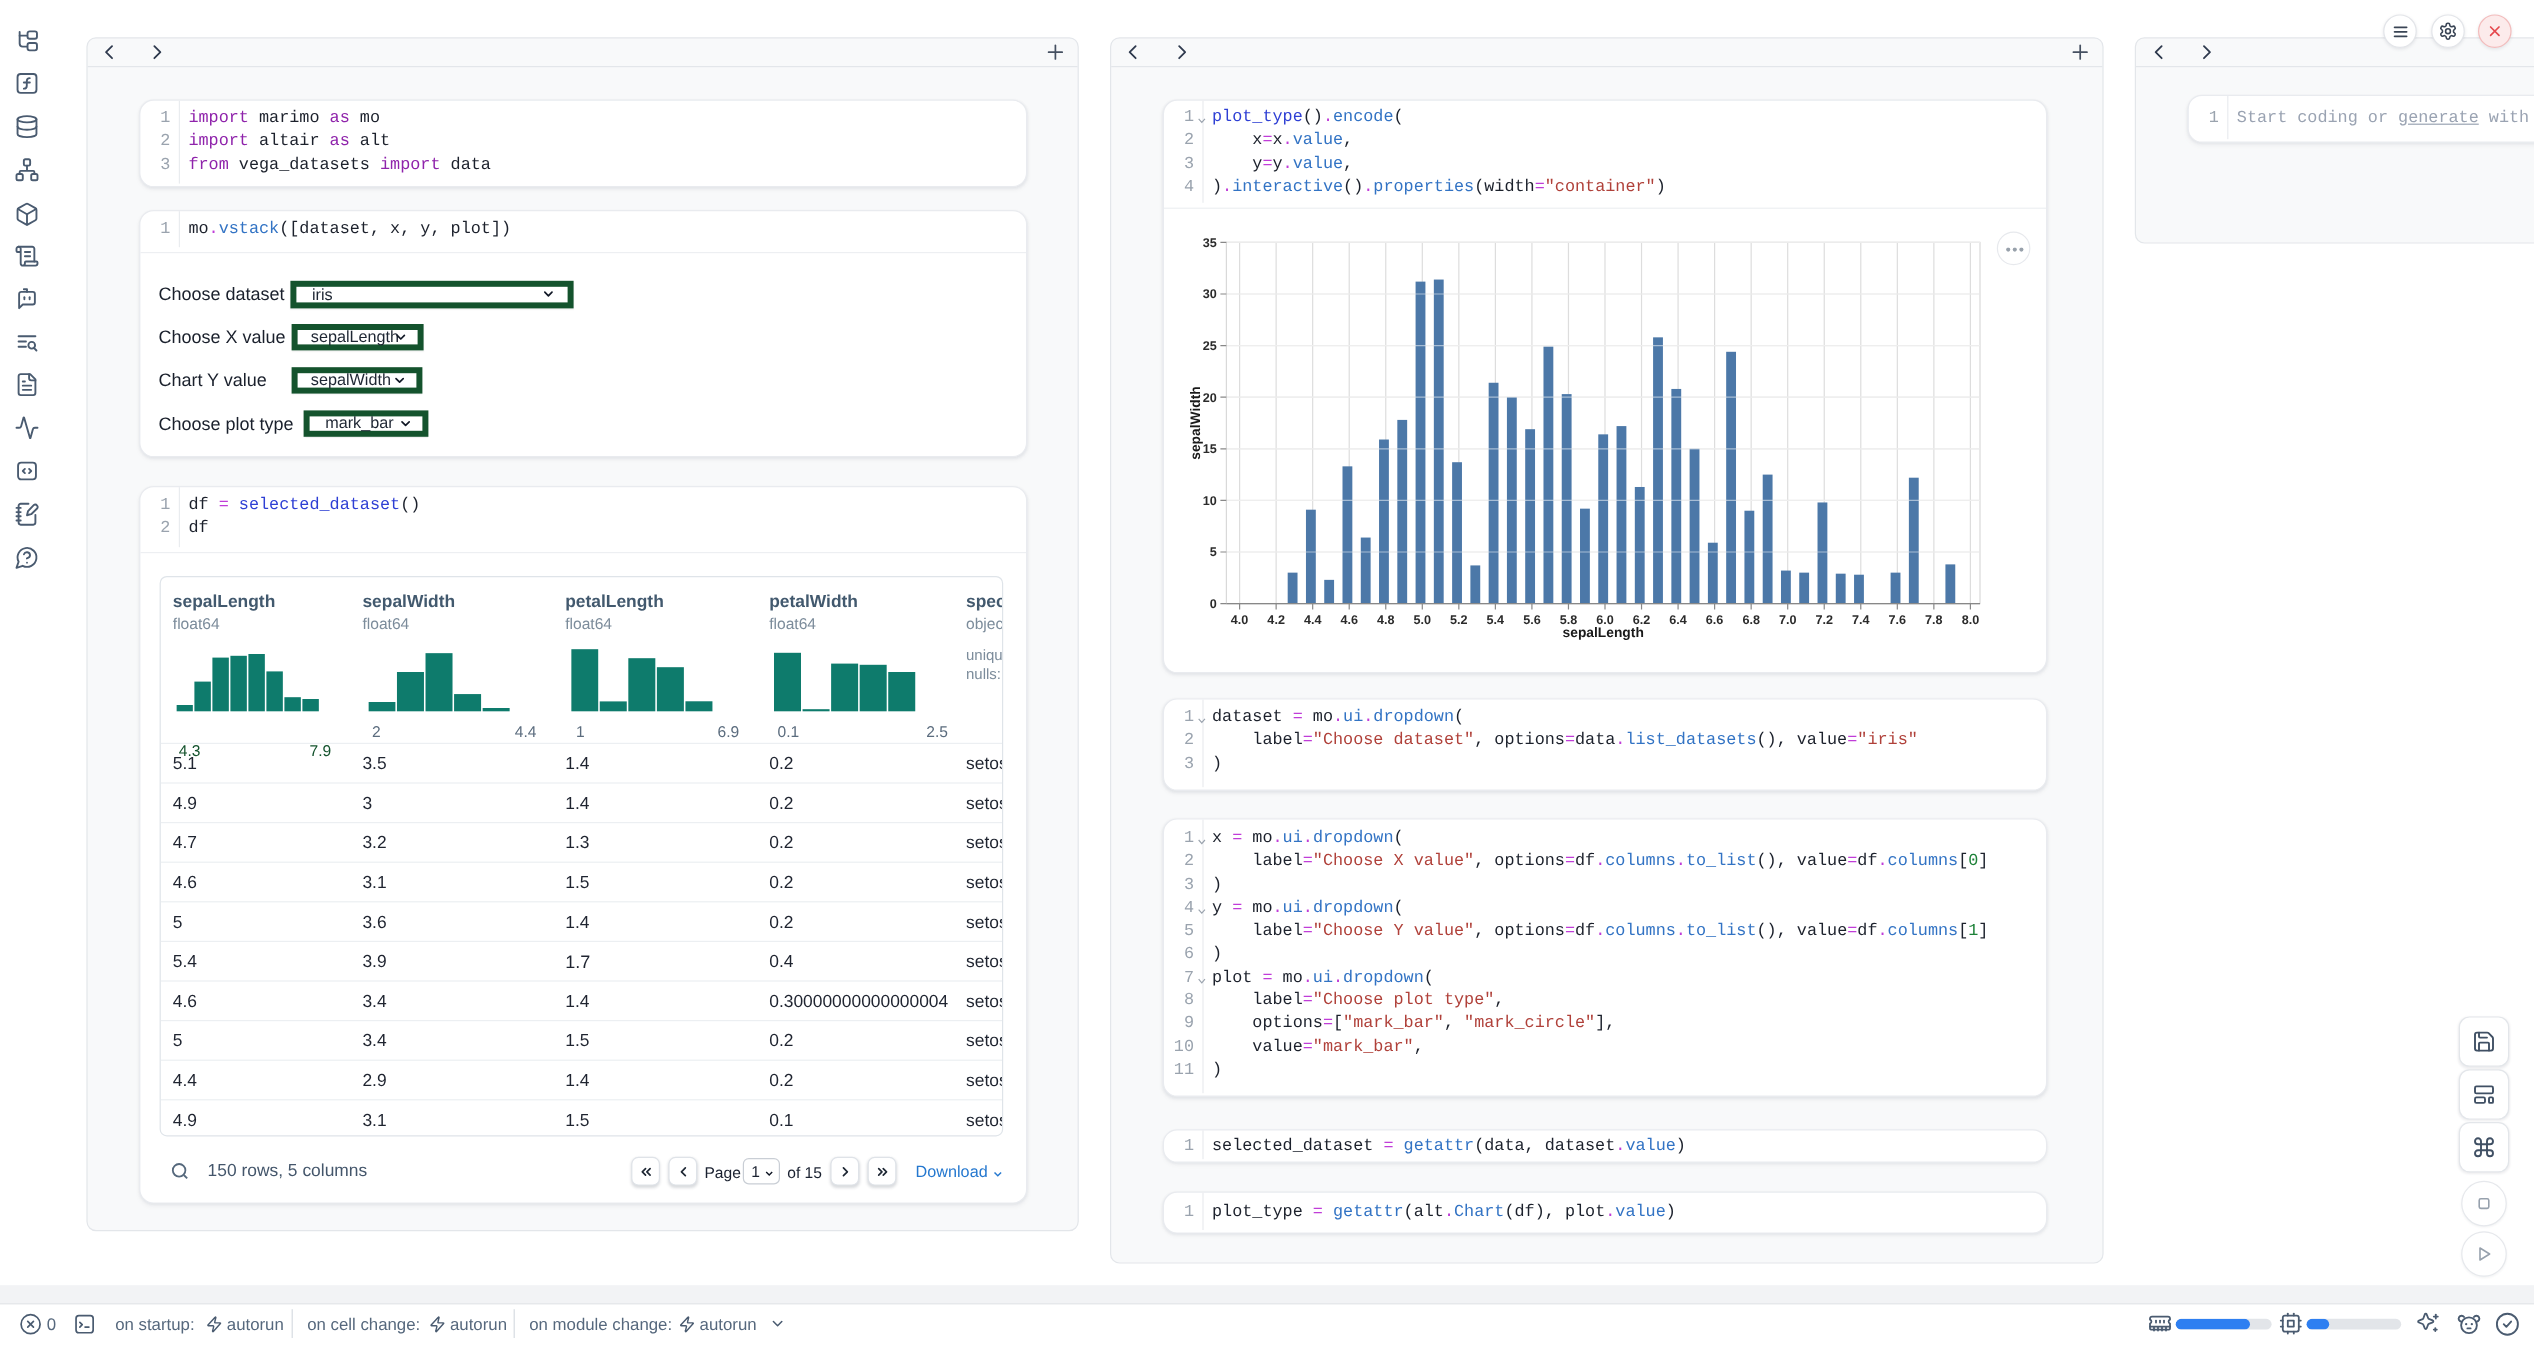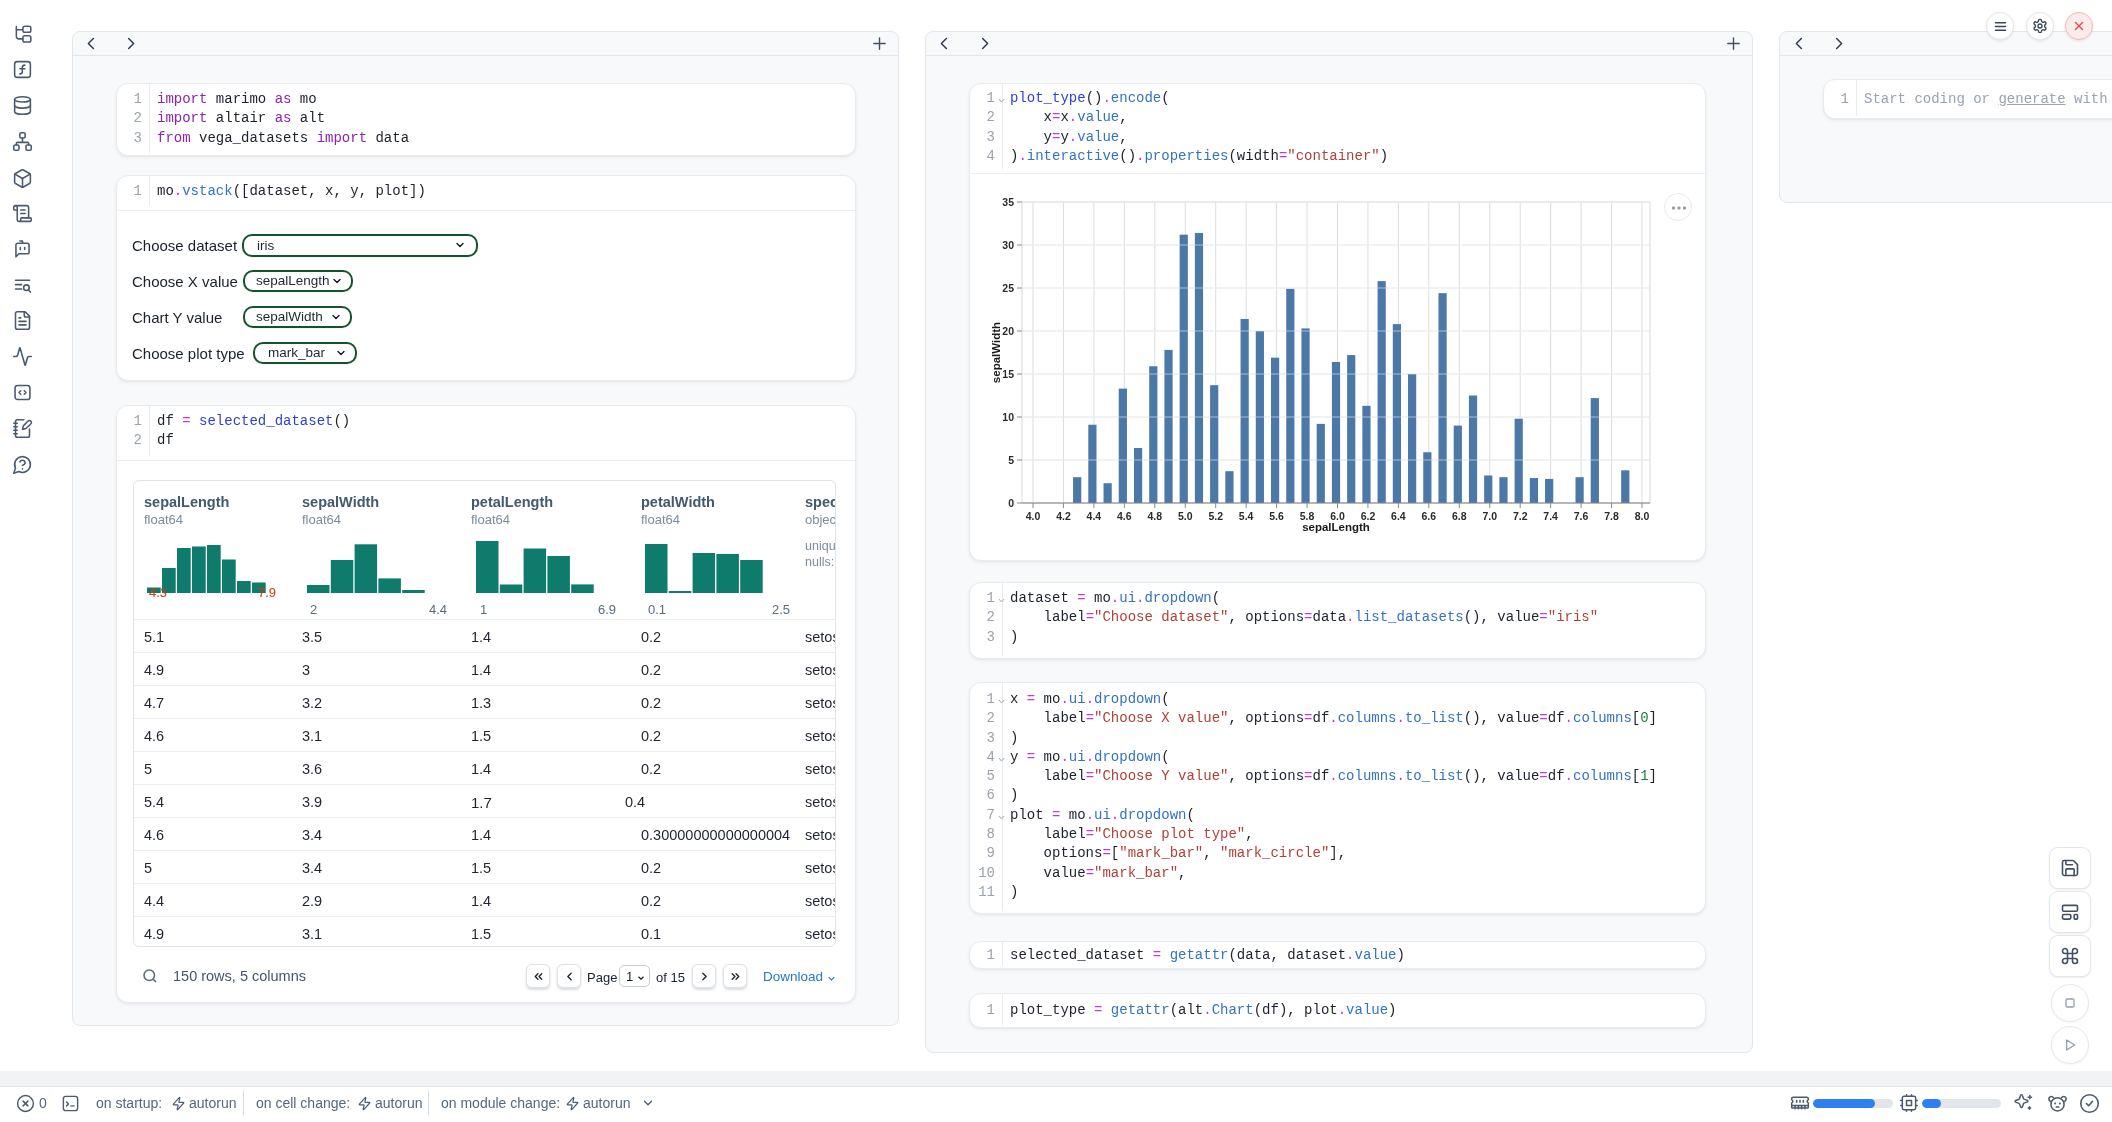--- a/index.html
+++ b/index.html
@@ -15,21 +15,21 @@
   color:#1c212c;white-space:pre}
 .k{color:#8f23ab;font-weight:normal}
 .o{color:#c03dd8}
 .f{color:#3273c4}
 .g{color:#2e3fd4}
 .s{color:#b0413a}
 .n{color:#1d8138}
 .outsep{position:absolute;left:0;right:0;border-top:1px solid #edeff2}
 .fold{position:absolute;width:9px;height:9px}
 svg.ic{display:block}
-.selbox{position:absolute;background:#fff;border:2px solid #14532d;border-radius:10px;
+.selbox{position:absolute;background:#fff;border:5px solid #14532d;border-radius:0;
   color:#1e2633;font-size:13.5px;display:flex;align-items:center;
   box-shadow:0 1px 1px rgba(0,0,0,.05)}
 .lbl{position:absolute;font-size:15px;color:#1a202c}
 .rbtn{position:absolute;width:42px;height:42px;background:#fff;border:1px solid #e3e6ea;
   border-radius:9px;box-shadow:0 1px 2px rgba(20,30,50,.08);display:flex;
   align-items:center;justify-content:center}
 .cbtn{position:absolute;width:38px;height:38px;background:#fff;border:1px solid #e6e8ec;
   border-radius:50%;box-shadow:0 1px 2px rgba(20,30,50,.06);display:flex;
   align-items:center;justify-content:center}
 .topbtn{position:absolute;width:28px;height:28px;background:#fff;border:1px solid #e3e5e9;
@@ -226,21 +226,21 @@
       <rect x="71.4" y="30.0" width="22.5" height="37.0" fill="#0e7b6c"></rect>
       <rect x="95.2" y="58.4" width="22.5" height="8.6" fill="#0e7b6c"></rect>
     </svg>
 <svg class="abs ic" style="left:511px;top:45px" width="122" height="67">
       <rect x="0.0" y="18.0" width="22.5" height="49.0" fill="#0e7b6c"></rect>
       <rect x="23.8" y="65.0" width="22.5" height="2.0" fill="#0e7b6c"></rect>
       <rect x="47.6" y="27.0" width="22.5" height="40.0" fill="#0e7b6c"></rect>
       <rect x="71.4" y="28.0" width="22.5" height="39.0" fill="#0e7b6c"></rect>
       <rect x="95.2" y="34.0" width="22.5" height="33.0" fill="#0e7b6c"></rect>
     </svg>
-<div class="abs" style="left:15px;top:104px;width:127px;font-size:13px;color:#c2410c"><span>4.3</span><span style="float:right">7.9</span></div>
+<div class="abs" style="left:15px;top:137px;width:127px;font-size:13px;color:#14532d"><span>4.3</span><span style="float:right">7.9</span></div>
 <div class="abs" style="left:176px;top:121px;width:137px;font-size:13px;color:#5b6c7e"><span>2</span><span style="float:right">4.4</span></div>
 <div class="abs" style="left:346px;top:121px;width:136px;font-size:13px;color:#5b6c7e"><span>1</span><span style="float:right">6.9</span></div>
 <div class="abs" style="left:514px;top:121px;width:142px;font-size:13px;color:#5b6c7e"><span>0.1</span><span style="float:right">2.5</span></div>
 <div class="abs" style="left:0;top:138px;width:703px;height:33px;border-top:1px solid #eceff2"></div>
 <div class="abs" style="left:10px;top:148px;font-size:14.5px;color:#1f2430">5.1</div>
 <div class="abs" style="left:168px;top:148px;font-size:14.5px;color:#1f2430">3.5</div>
 <div class="abs" style="left:337px;top:148px;font-size:14.5px;color:#1f2430">1.4</div>
 <div class="abs" style="left:507px;top:148px;font-size:14.5px;color:#1f2430">0.2</div>
 <div class="abs" style="left:671px;top:148px;font-size:14.5px;color:#1f2430">setosa</div>
 <div class="abs" style="left:0;top:171px;width:703px;height:33px;border-top:1px solid #eceff2"></div>
@@ -264,21 +264,21 @@
 <div class="abs" style="left:0;top:270px;width:703px;height:33px;border-top:1px solid #eceff2"></div>
 <div class="abs" style="left:10px;top:280px;font-size:14.5px;color:#1f2430">5</div>
 <div class="abs" style="left:168px;top:280px;font-size:14.5px;color:#1f2430">3.6</div>
 <div class="abs" style="left:337px;top:280px;font-size:14.5px;color:#1f2430">1.4</div>
 <div class="abs" style="left:507px;top:280px;font-size:14.5px;color:#1f2430">0.2</div>
 <div class="abs" style="left:671px;top:280px;font-size:14.5px;color:#1f2430">setosa</div>
 <div class="abs" style="left:0;top:303px;width:703px;height:33px;border-top:1px solid #eceff2"></div>
 <div class="abs" style="left:10px;top:313px;font-size:14.5px;color:#1f2430">5.4</div>
 <div class="abs" style="left:168px;top:313px;font-size:14.5px;color:#1f2430">3.9</div>
 <div class="abs" style="left:337px;top:313px;font-size:15px;color:#1f2430">1.7</div>
-<div class="abs" style="left:491px;top:313px;font-size:14.5px;color:#1f2430">0.4</div>
+<div class="abs" style="left:507px;top:313px;font-size:14.5px;color:#1f2430">0.4</div>
 <div class="abs" style="left:671px;top:313px;font-size:14.5px;color:#1f2430">setosa</div>
 <div class="abs" style="left:0;top:336px;width:703px;height:33px;border-top:1px solid #eceff2"></div>
 <div class="abs" style="left:10px;top:346px;font-size:14.5px;color:#1f2430">4.6</div>
 <div class="abs" style="left:168px;top:346px;font-size:14.5px;color:#1f2430">3.4</div>
 <div class="abs" style="left:337px;top:346px;font-size:14.5px;color:#1f2430">1.4</div>
 <div class="abs" style="left:507px;top:346px;font-size:14.5px;color:#1f2430">0.30000000000000004</div>
 <div class="abs" style="left:671px;top:346px;font-size:14.5px;color:#1f2430">setosa</div>
 <div class="abs" style="left:0;top:369px;width:703px;height:33px;border-top:1px solid #eceff2"></div>
 <div class="abs" style="left:10px;top:379px;font-size:14.5px;color:#1f2430">5</div>
 <div class="abs" style="left:168px;top:379px;font-size:14.5px;color:#1f2430">3.4</div>

